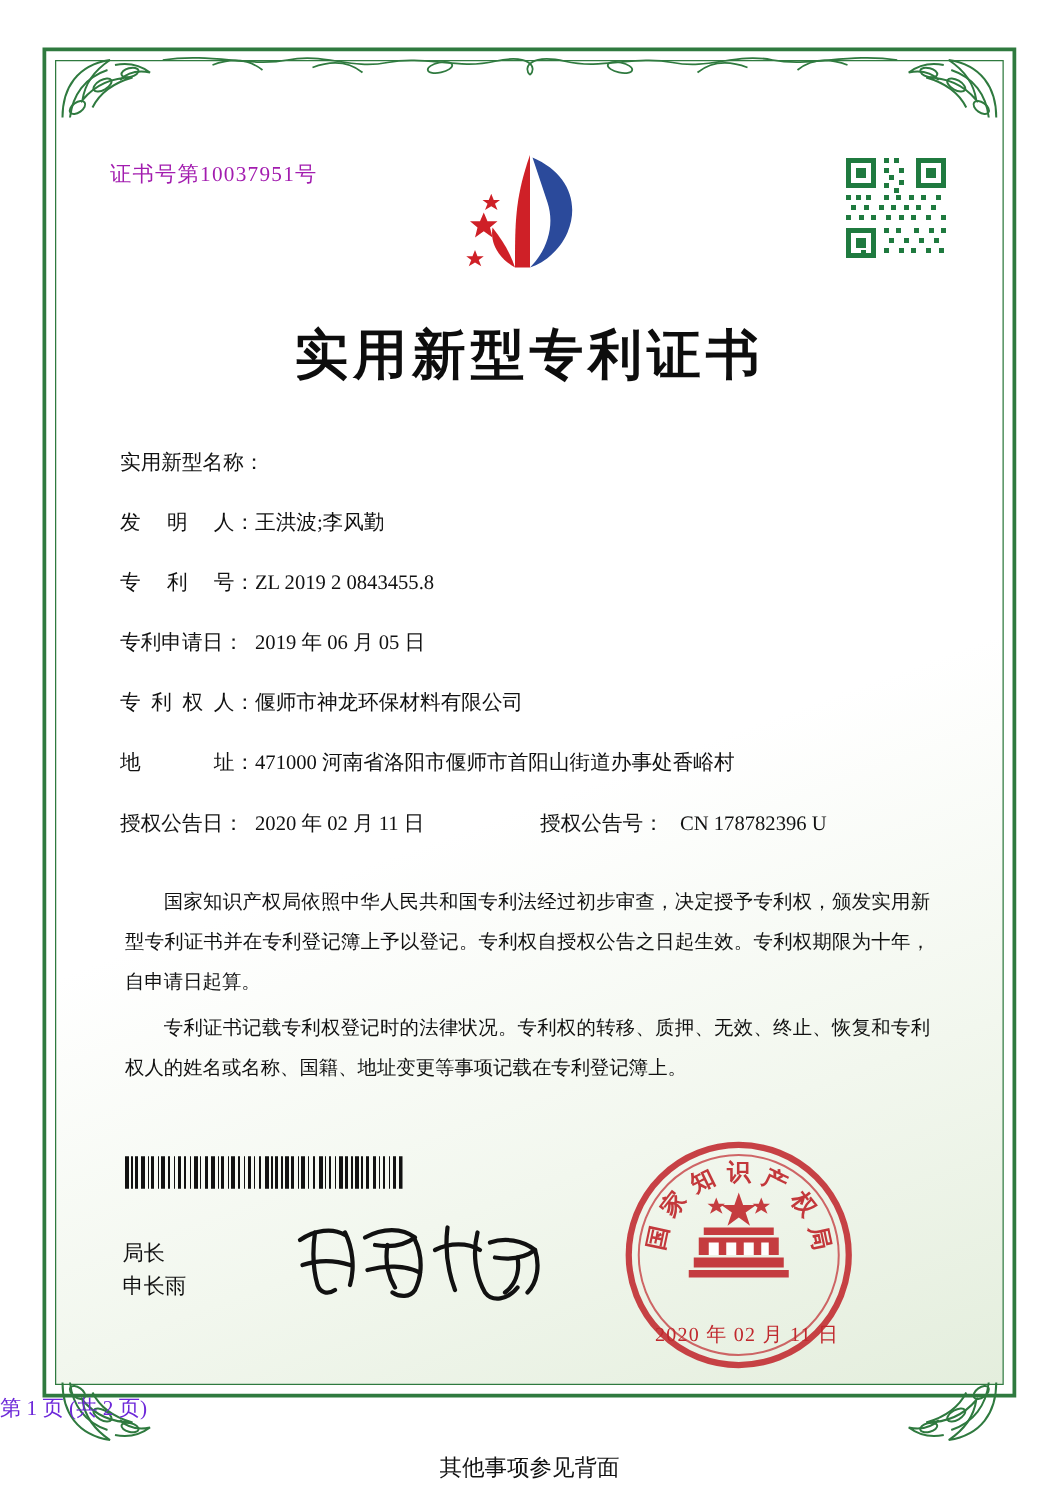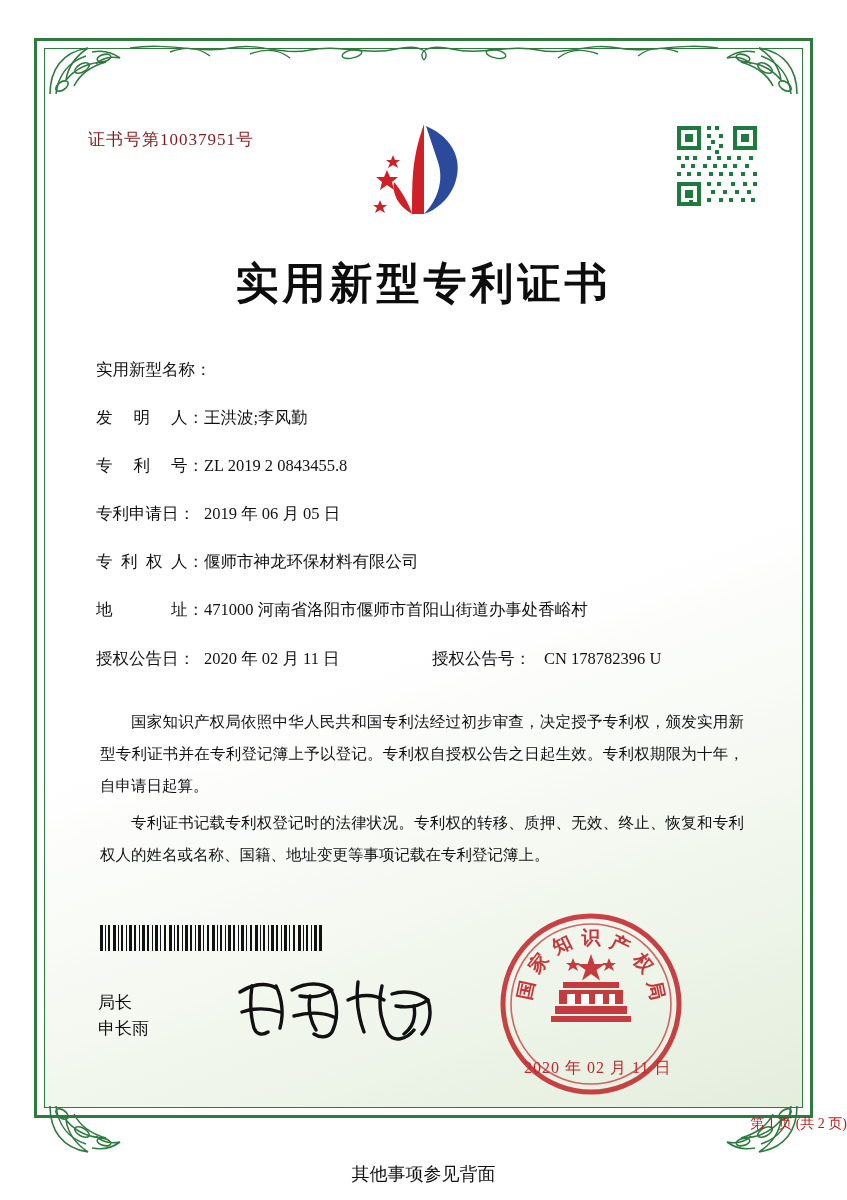--- a/index.html
+++ b/index.html
@@ -64,21 +64,21 @@
     pointer-events: none;
   }
   .edge-top svg { display:block; width:100%; height:100%; }
 
   
   .cert-no {
     position: absolute;
     left: 88px; top: 128px;
     font-size: 17px;
     letter-spacing: 1px;
-    color: #7f1d1d;
+    color: #a21caf;
   }
 
   .logo {
     position: absolute;
     left: 368px; top: 118px;
     width: 112px; height: 106px;
   }
   .logo svg { display:block; width:100%; height:100%; }
 
   .qr {
@@ -189,23 +189,23 @@
     left: 524px; top: 1058px;
     font-size: 16px;
     color: #c0282d;
     letter-spacing: 1px;
   }
 
   
   .page-num {
     position: absolute;
     left: 0; right: 0; top: 1115px;
-    text-align: right;
-    font-size: 14px;
-    color: #b91c1c;
+    text-align: left;
+    font-size: 17px;
+    color: #6d28d9;
   }
   .footer-note {
     position: absolute;
     left: 0; right: 0; top: 1162px;
     text-align: center;
     font-size: 18px;
     color: #111;
   }
 </style>
 </head>

